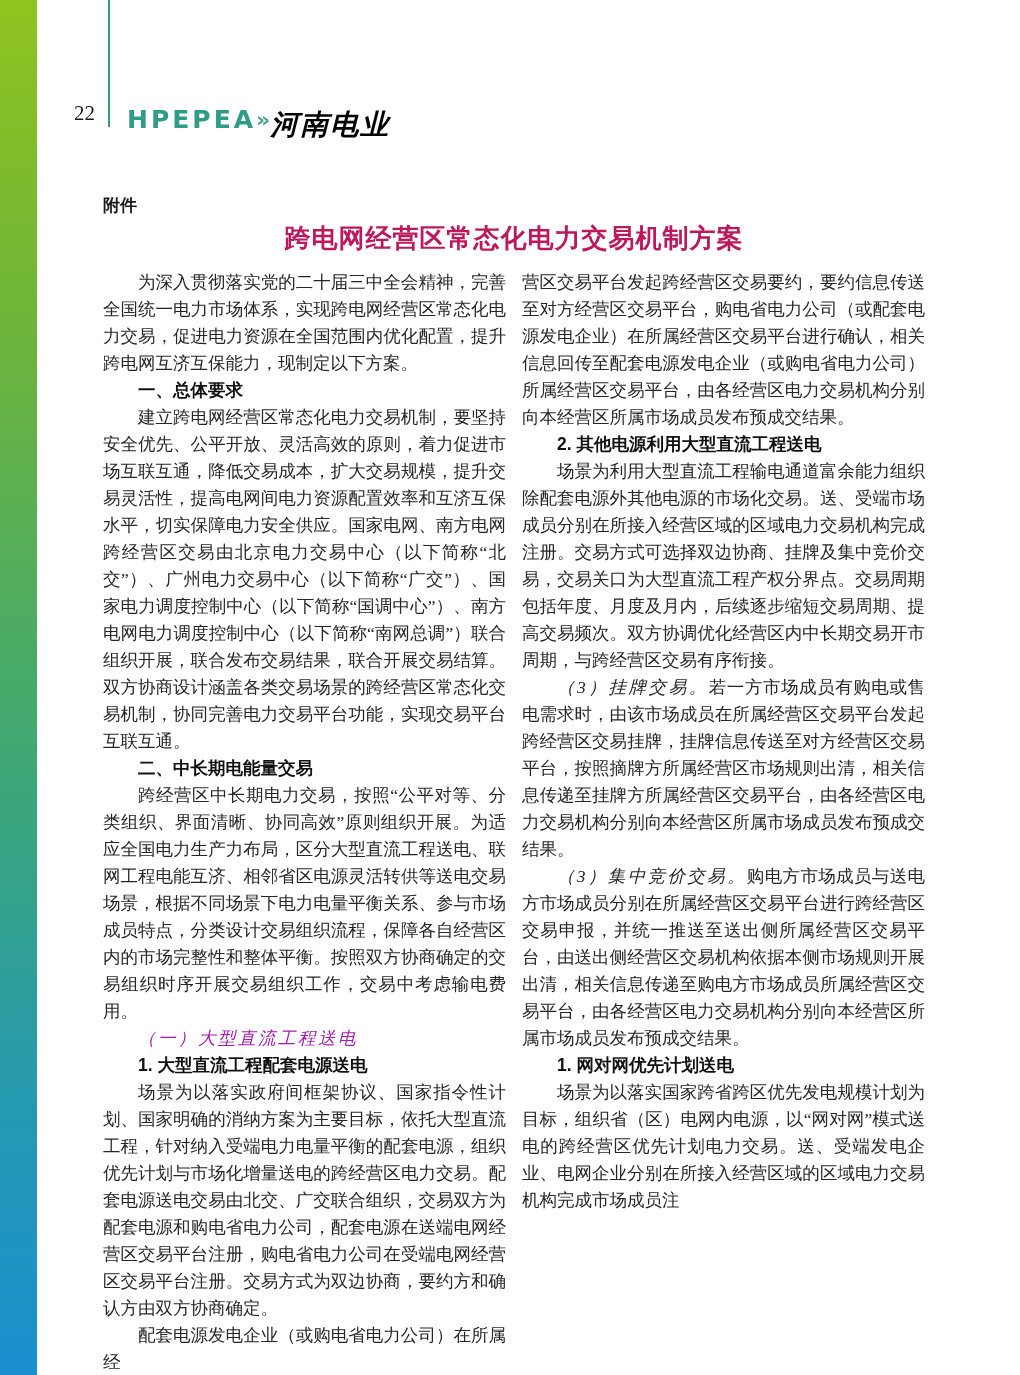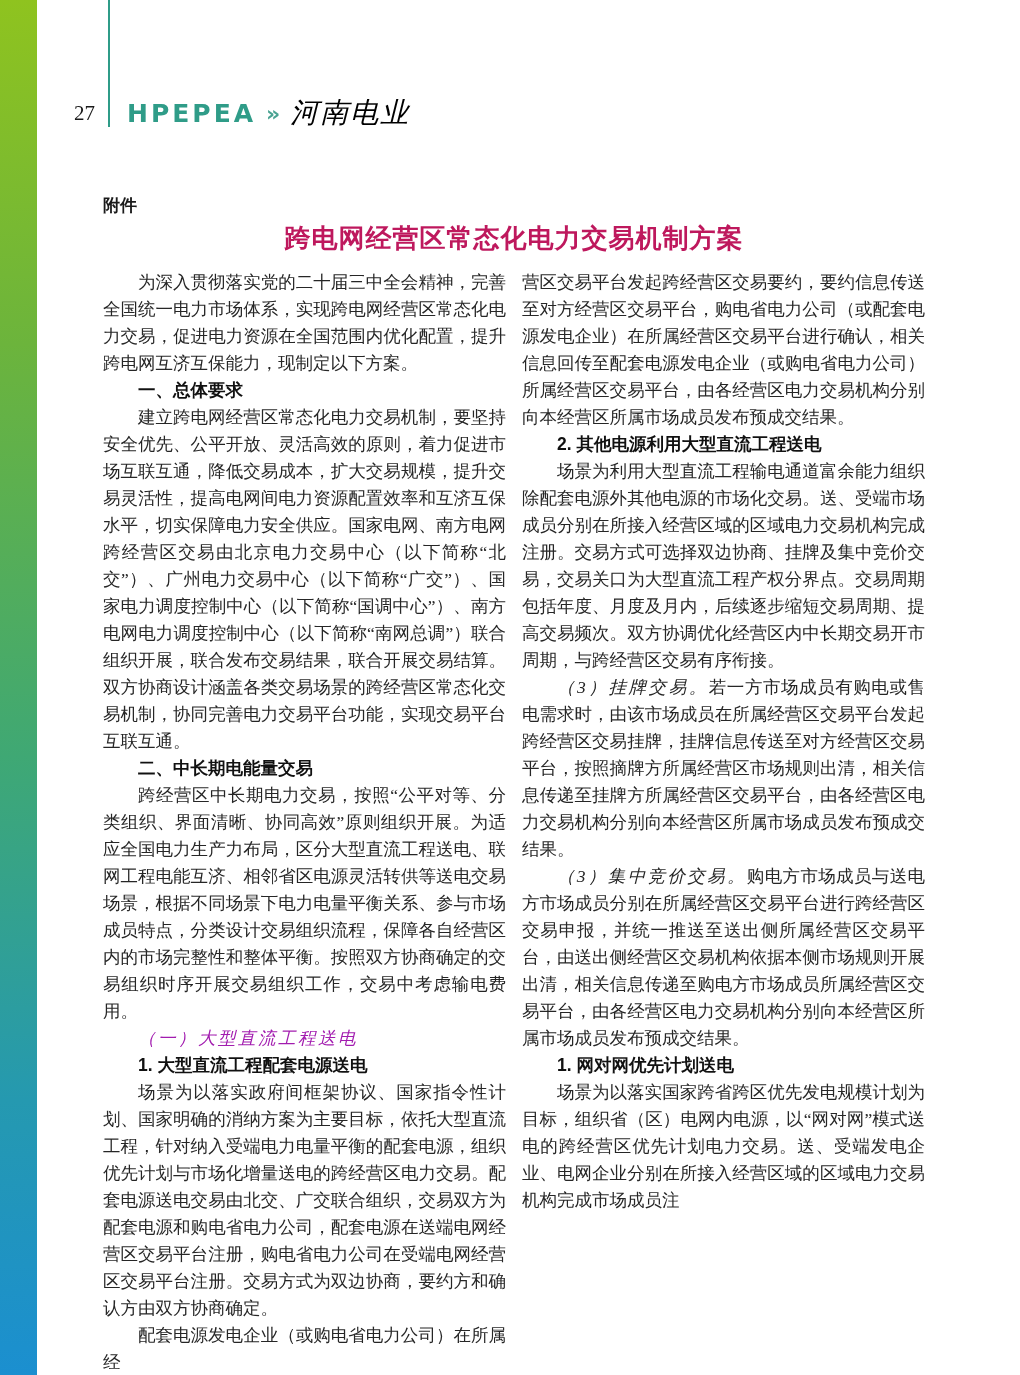--- a/index.html
+++ b/index.html
@@ -23,36 +23,36 @@
   .page-number {
     position: absolute; left: 74px; top: 101px;
     font-size: 21px; font-family: "Liberation Serif", serif; color: #1a1a1a;
   }
   .header-rule {
     position: absolute; left: 108px; top: 0;
     width: 2px; height: 127px; background: #2f9c88;
   }
   .brand {
     position: absolute; left: 127px; top: 94px;
-    display: flex; align-items: center; gap: 10px;
+    display: flex; align-items: center; 
     white-space: nowrap;
   }
   .brand-logo {
     font-family: "DejaVu Sans", sans-serif;
     font-weight: bold; font-size: 25px; letter-spacing: 3px;
     color: #2f9c88;
   }
   .brand-sep {
     font-family: "DejaVu Sans", sans-serif;
     font-size: 22px; color: #4aa392; font-weight: bold;
   }
   .brand-name {
     font-family: "Liberation Serif", serif;
-    font-weight: normal; font-style: italic;
-    font-size: 28px; color: #000000; letter-spacing: 2px;
+    font-weight: bold; font-style: italic;
+    font-size: 28px; color: #000000; letter-spacing: 2px; margin-top: 12px;
   }
 
   
   .attachment {
     position: absolute; left: 103px; top: 194px;
     font-family: "Liberation Sans", sans-serif;
     font-weight: bold; font-size: 17px; color: #1a1a1a;
   }
   .doc-title {
     position: absolute; left: 103px; top: 221px; width: 822px;
@@ -89,21 +89,21 @@
     text-align: left;
   }
   .blk-lead { text-indent: 2em; }
   .lead-kai { font-style: italic; letter-spacing: 2px; }
 </style>
 </head>
 <body>
 
 <div class="side-strip"></div>
 
-<div class="page-number">27</div>
+<div class="page-number">22</div>
 <div class="header-rule"></div>
 
 <div class="brand">
   <span class="brand-logo">HPEPEA</span>
   <span class="brand-sep">»</span>
   <span class="brand-name">河南电业</span>
 </div>
 
 <div class="attachment">附件</div>
 <h1 class="doc-title" style="margin:0;">跨电网经营区常态化电力交易机制方案</h1>

